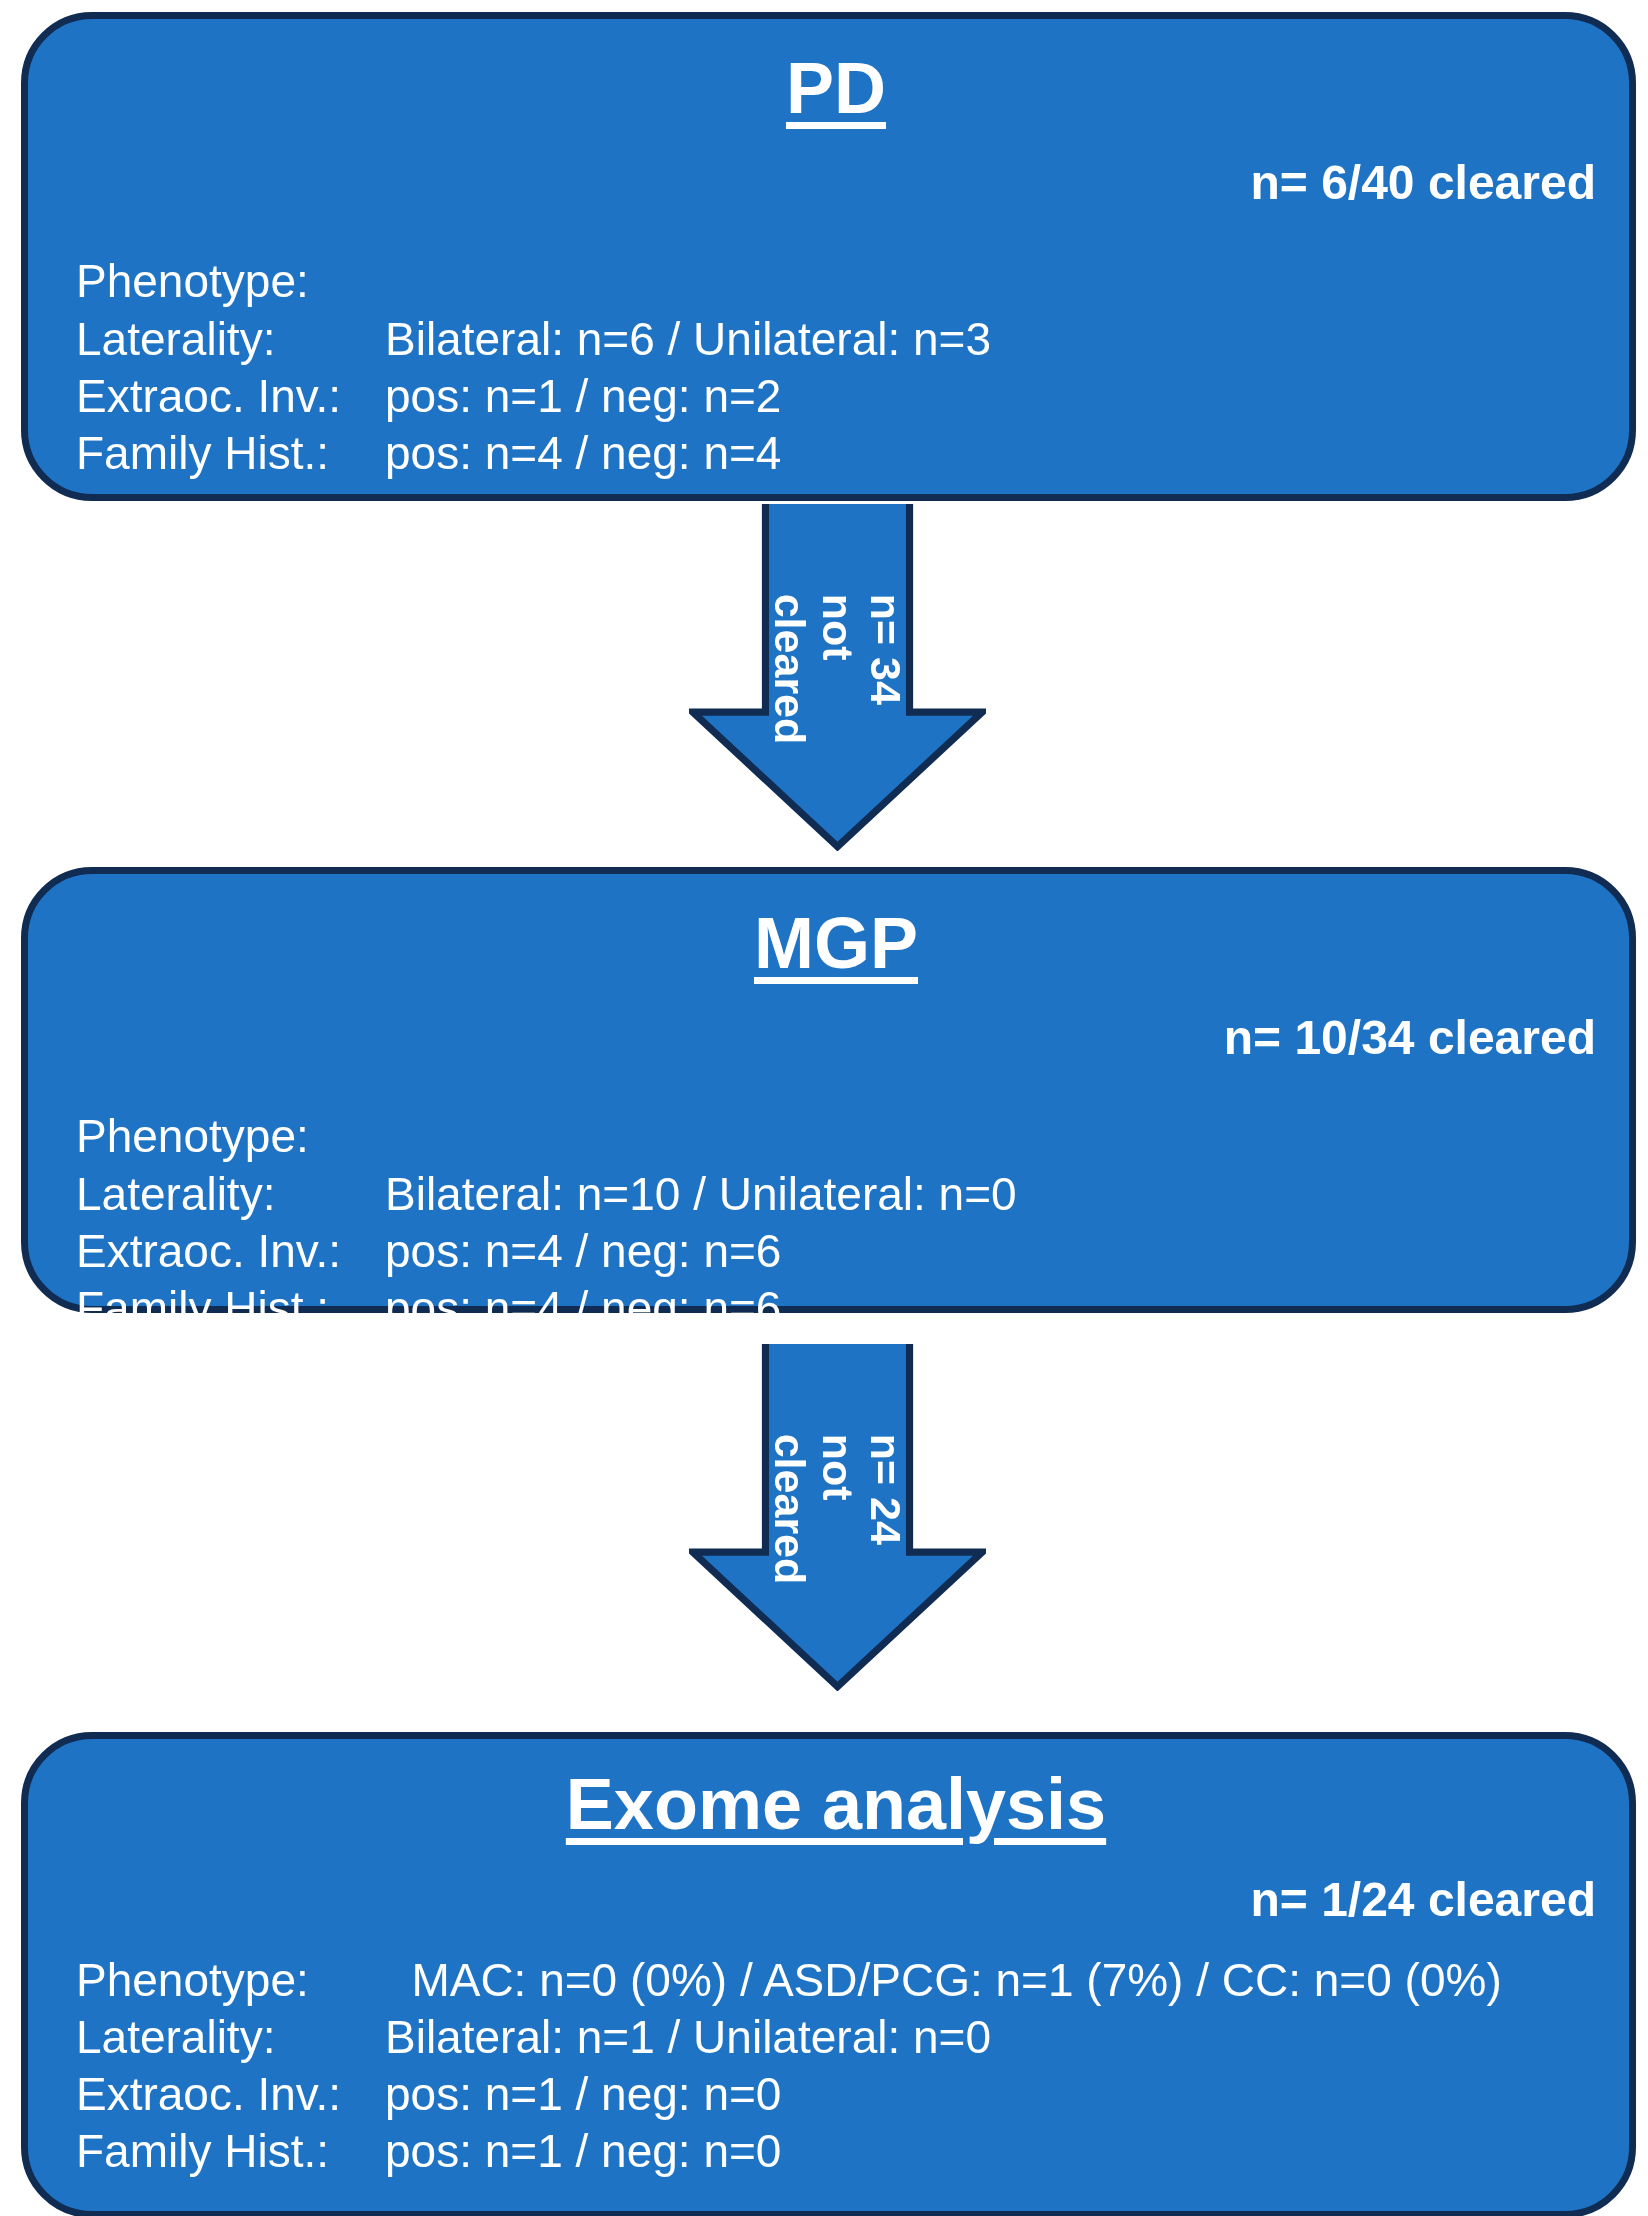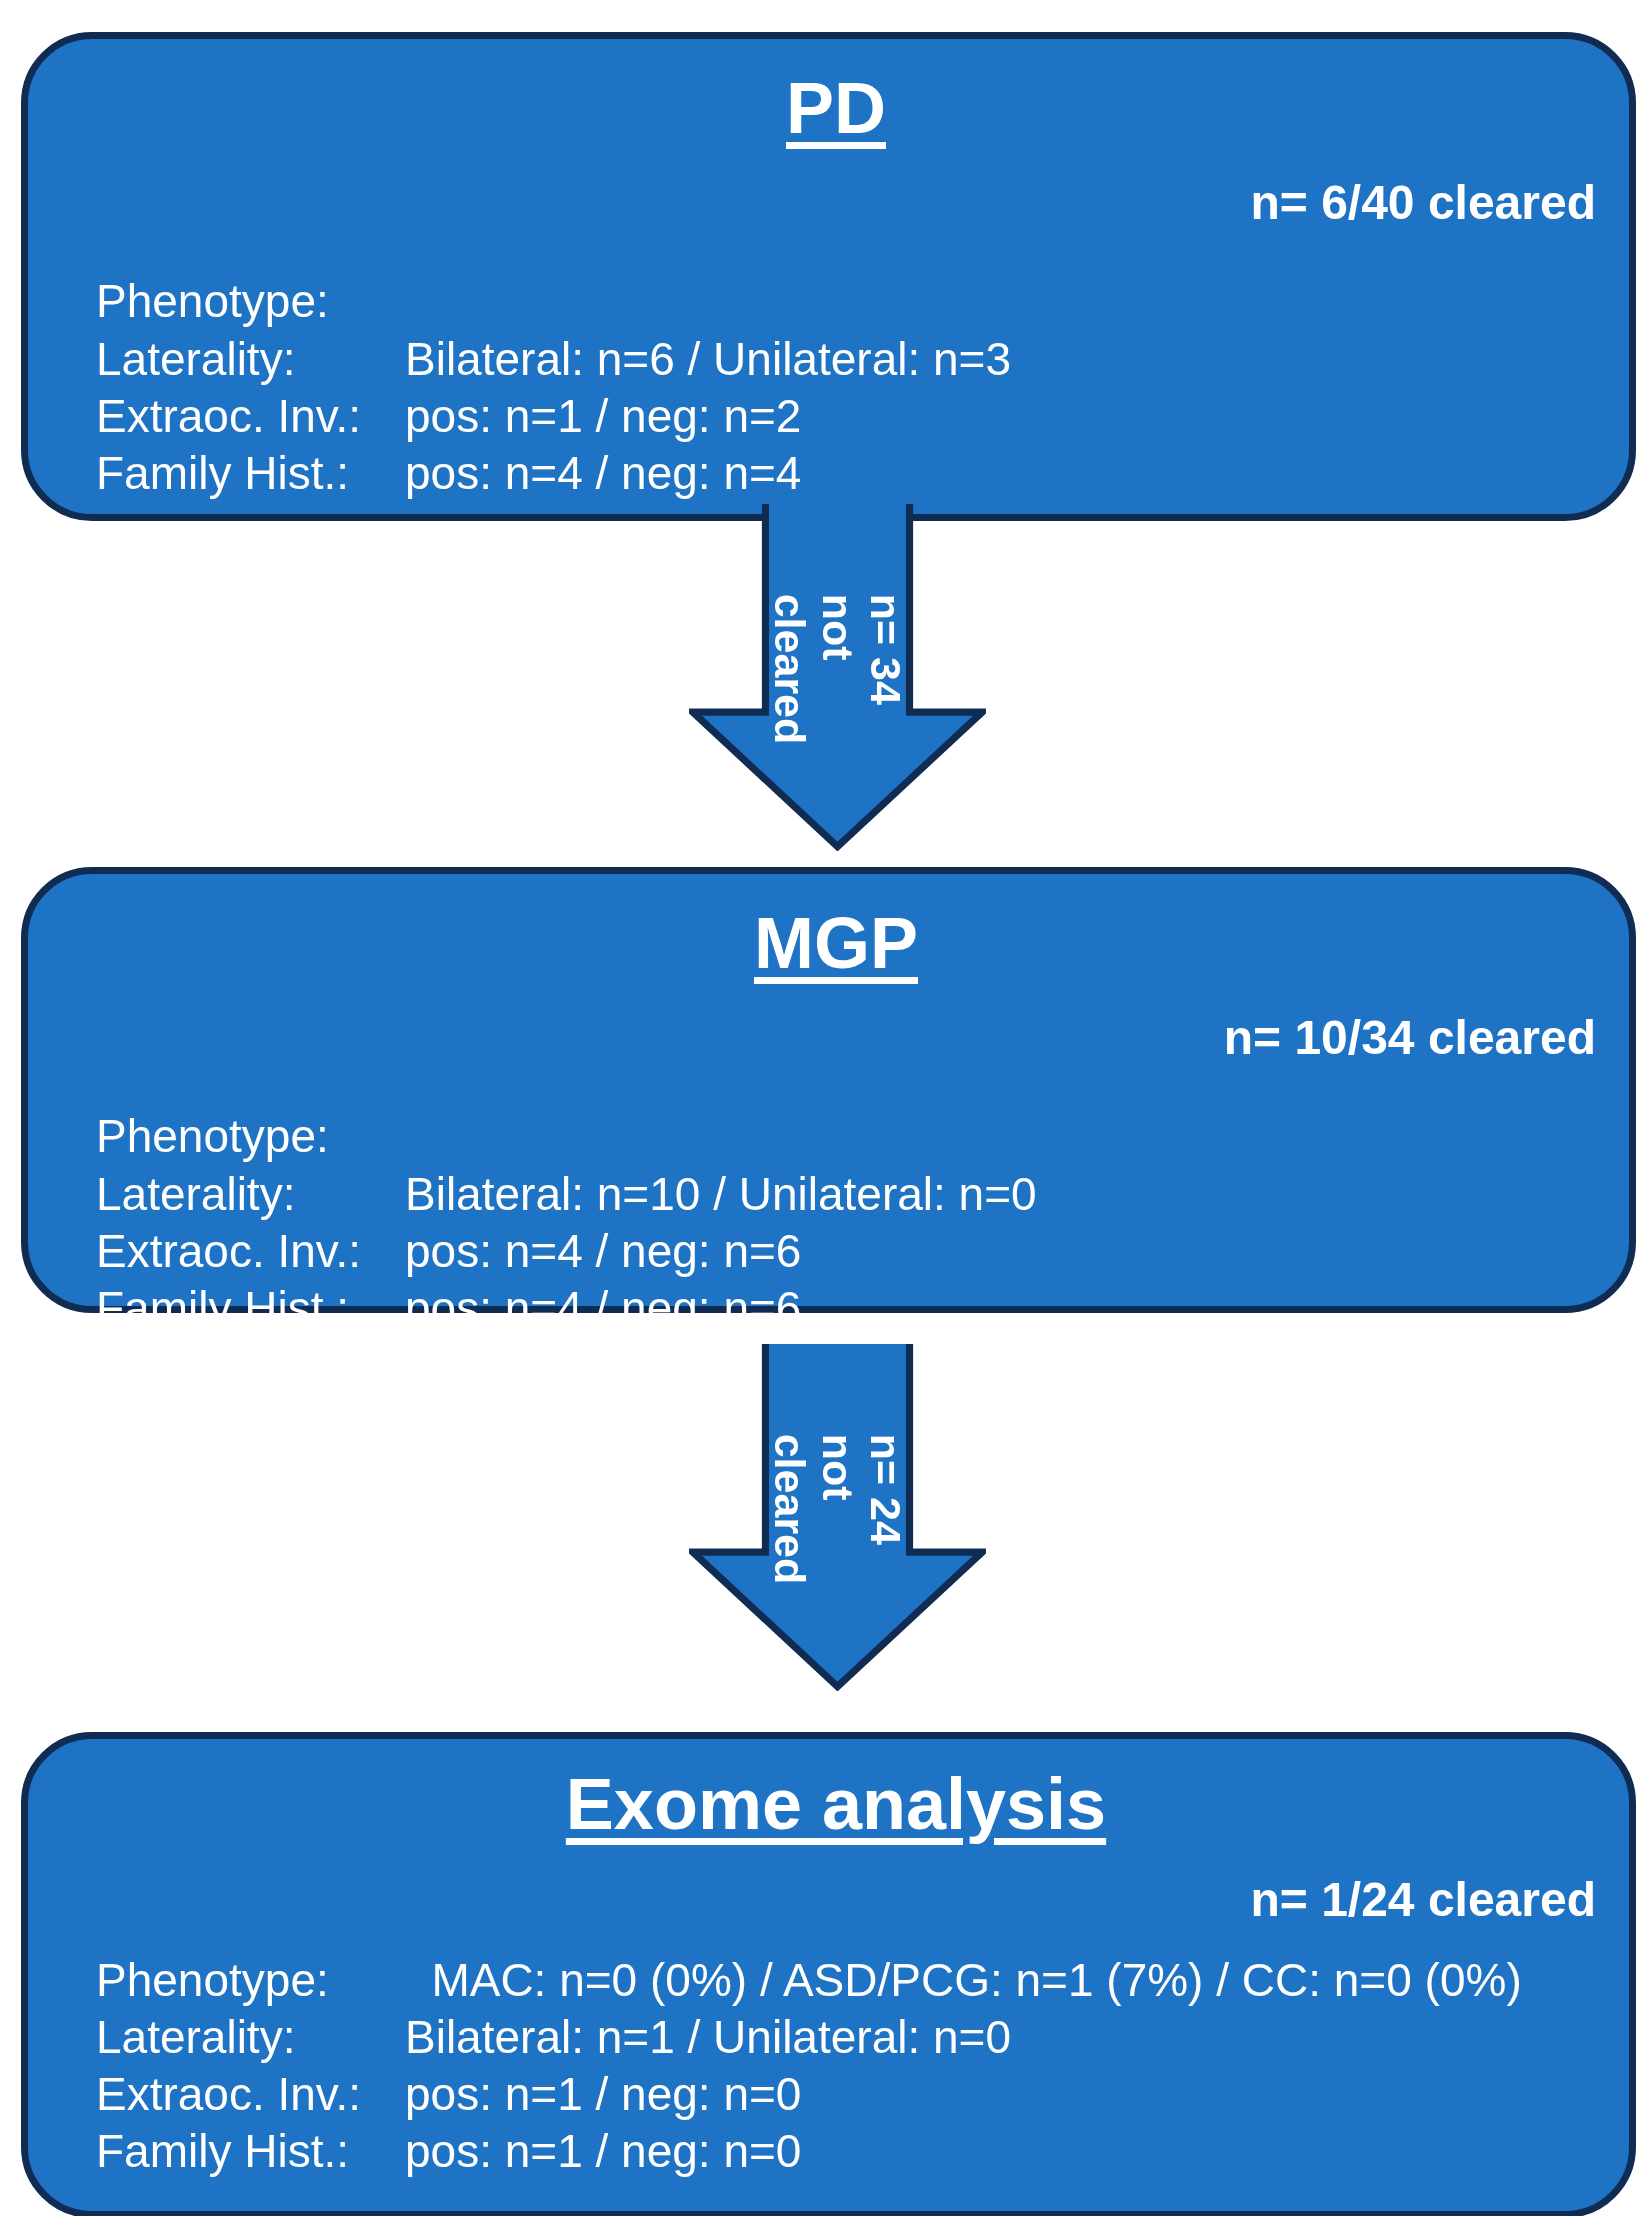--- a/index.html
+++ b/index.html
@@ -24,21 +24,21 @@
   .box {
     position: absolute;
     left: 21px;
     width: 1615px;
     background: var(--box-fill);
     border: 7.7px solid var(--box-border);
     border-radius: 71px;
     color: var(--text-color);
     padding: 27.5px 33px 0 48px;
   }
-  .box--pd    { top: 32px;   height: 489px; }
+  .box--pd    { top: 12px;   height: 489px; }
   .box--mgp   { top: 867px; height: 446px; }
   .box--exome { top: 1732px; height: 486px; padding-top: 24px; }
 
   .box-title {
     text-align: center;
     font-size: 72px;
     font-weight: bold;
     line-height: 1.15;
     text-decoration: underline;
     text-decoration-thickness: 7.2px;
@@ -51,21 +51,21 @@
     line-height: 1.15;
     margin-top: 26px;
   }
   .box-body {
     margin-top: 43px;
     font-size: 46px;
     line-height: 1.24;
   }
   .box--exome .box-body { margin-top: 25px; }
 
-  .row { display: flex; align-items: baseline; margin-left: 20px; }
+  .row { display: flex; align-items: baseline; }
   .row-label { flex: 0 0 309px; white-space: nowrap; }
   .row-value { white-space: nowrap; }
   .row--phenotype .row-value { padding-left: 26.4px; }
 
   
   .arrow {
     position: absolute;
     left: 689px;
     width: 297px;
     height: 347px;

